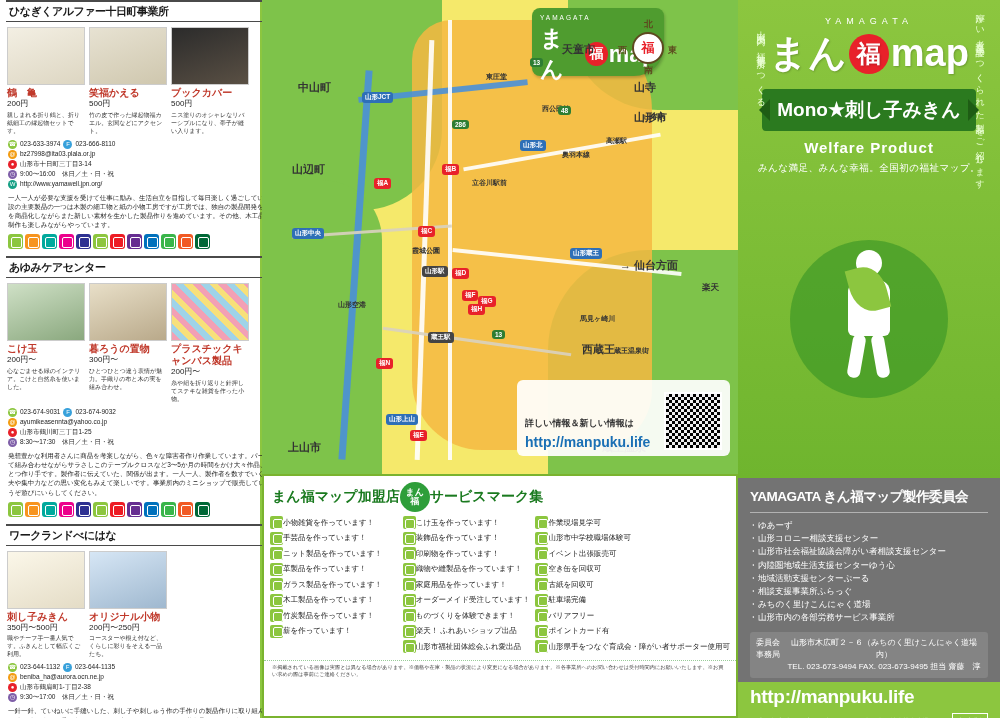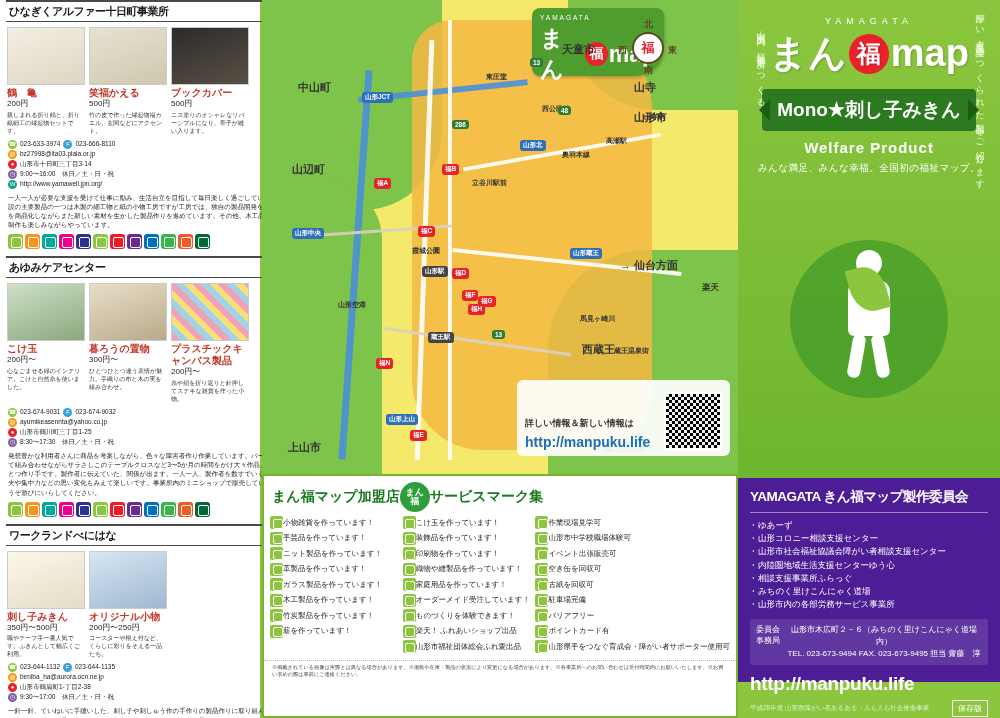--- a/index.html
+++ b/index.html
@@ -314,21 +314,21 @@
   }
   .cov-vert2 {
     position: absolute; left: 16px; top: 24px;
     writing-mode: vertical-rl;
     font-size: 9px; color: #eaffd4; letter-spacing: 2px;
   }
 
   .cover-bottom {
     position: relative;
     height: 204px;
-    background: #4c1d95;
+    background: #737373;
     padding: 10px 12px;
     color: #fff;
   }
   .cb-title { font-size: 13.5px; font-weight: bold; letter-spacing: -0.5px; }
   .cb-rule { height: 1px; background: rgba(255,255,255,0.45); margin: 6px 0 6px 0; }
   .cb-list { list-style: none; margin: 0; padding: 0; }
   .cb-list li {
     font-size: 8.5px; line-height: 1.55;
     padding-left: 8px; position: relative;
   }
@@ -816,20 +816,21 @@
     </div>
 
     <div class="cover-bottom">
       <div class="cb-title">YAMAGATA きん福マップ製作委員会</div>
       <div class="cb-rule"></div>
       <ul class="cb-list">
         <li>ゆあーず</li>
         <li>山形コロニー相談支援センター</li>
         <li>山形市社会福祉協議会障がい者相談支援センター</li>
         <li>内陸圏地域生活支援センターゆう心</li>
+        <li>地域活動支援センターぷーる</li>
         <li>相談支援事業所ふらっぐ</li>
         <li>みちのく里けこんにゃく道場</li>
         <li>山形市内の各部労務サービス事業所</li>
       </ul>
       <div class="cb-office">
         <div class="lbl">委員会<br>事務局</div>
         <div class="val">
           <div>山形市木広町２－６（みちのく里けこんにゃく道場内）</div>
           <div>
             <span>TEL. 023-673-9494</span>

